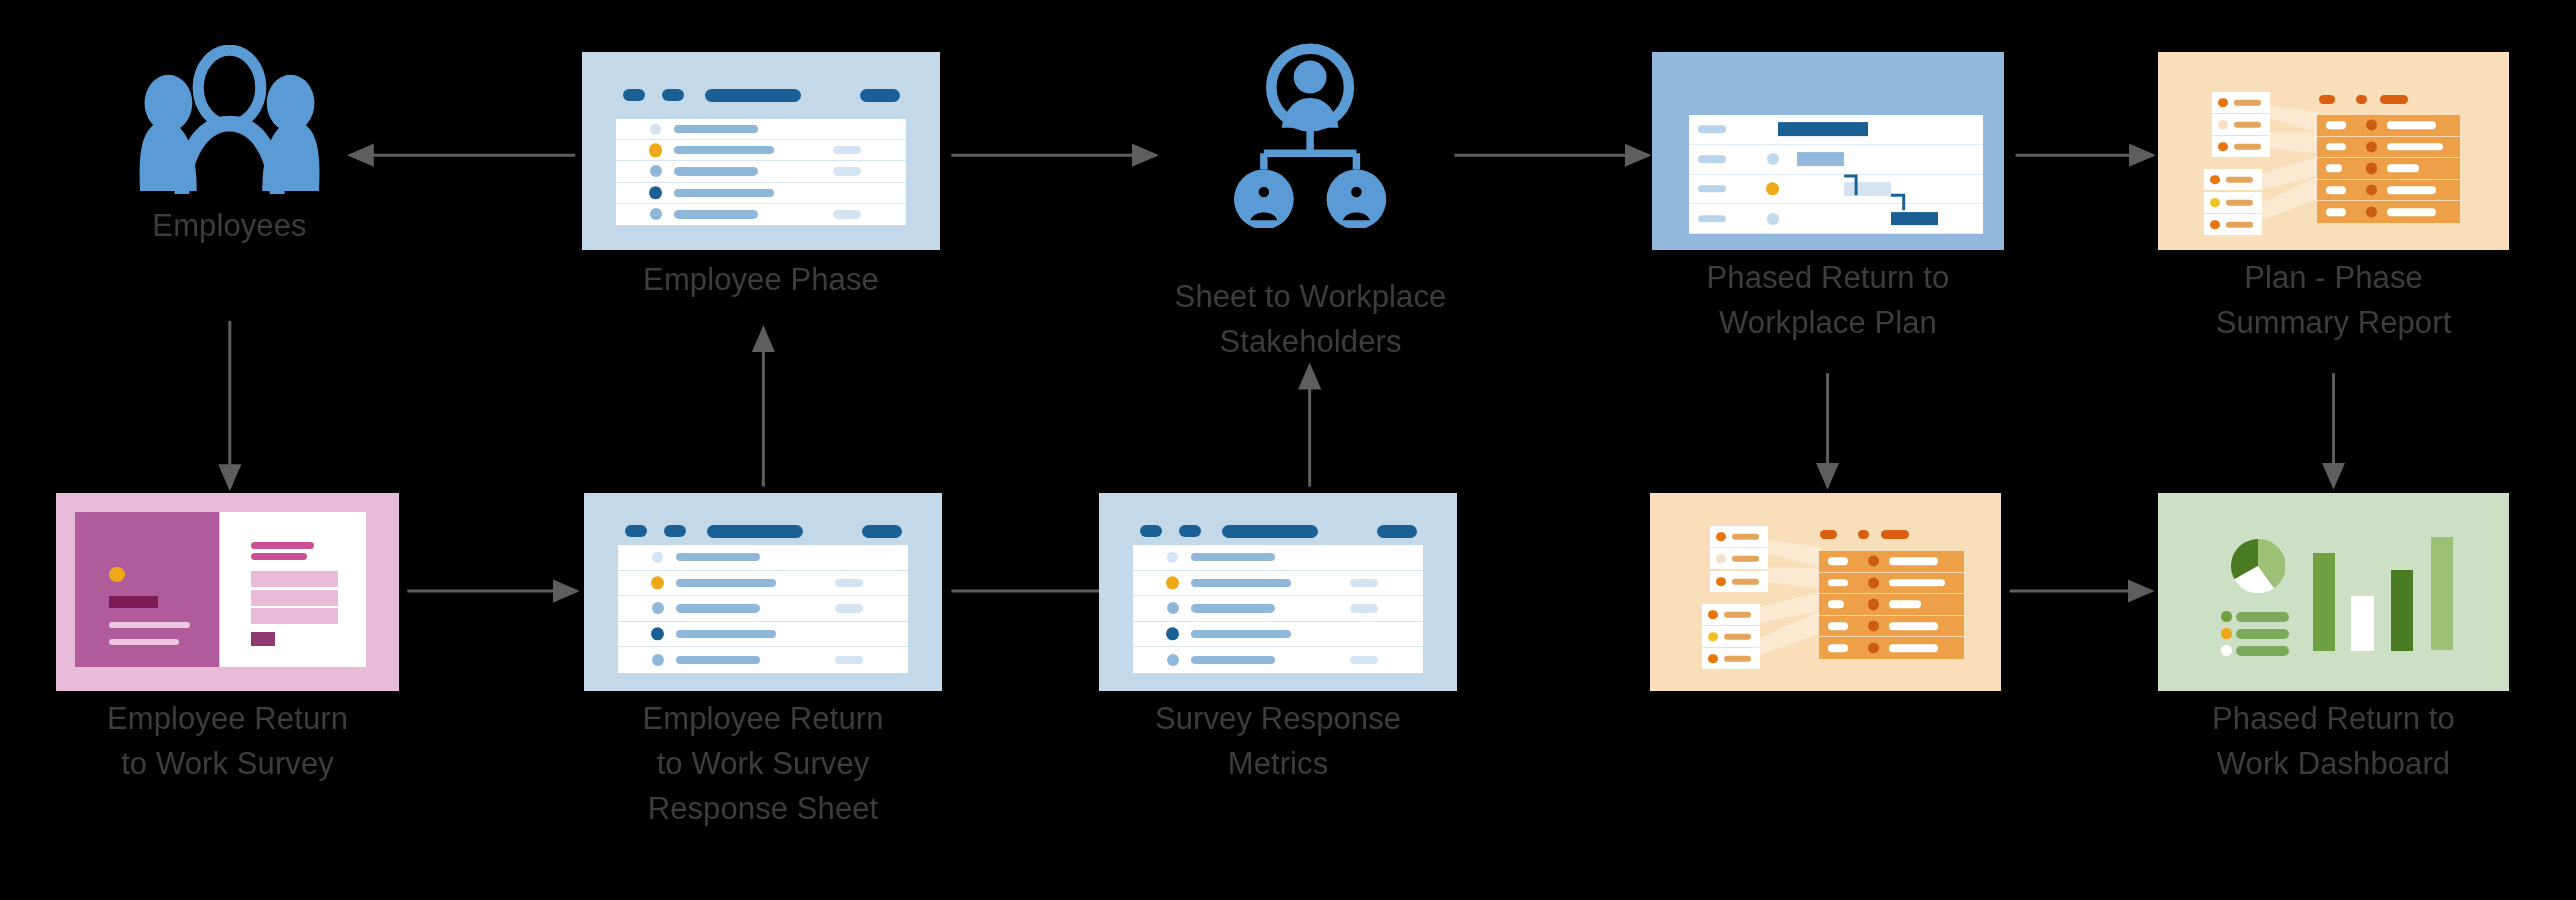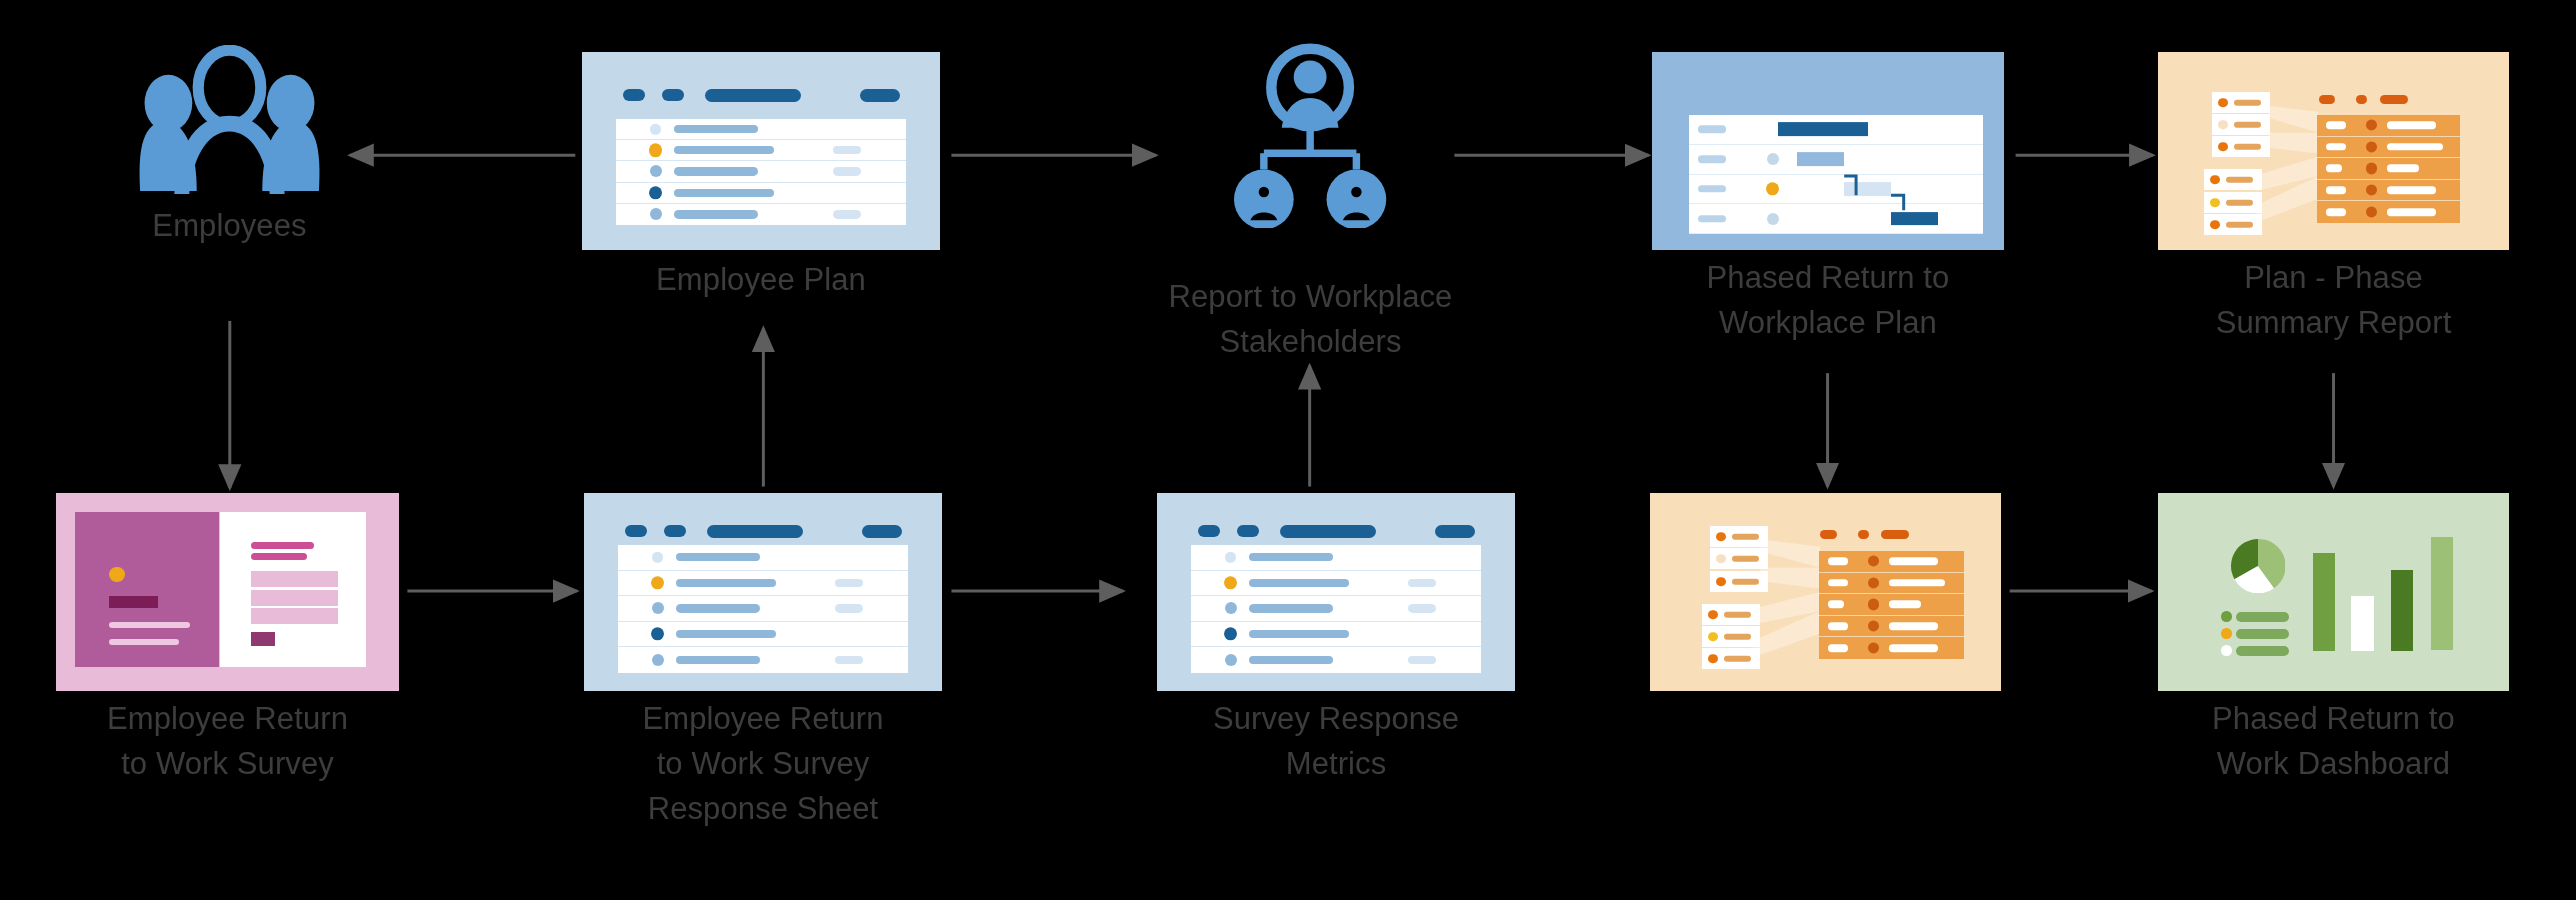--- a/index.html
+++ b/index.html
@@ -153,39 +153,39 @@
       <div class="bc-row">
         <span class="bc-dot" style="left:33px;width:13.4px;height:13.4px;background:#1b6094;"></span>
         <span class="bc-bar" style="left:58px;width:100px;"></span>
       </div>
       <div class="bc-row">
         <span class="bc-dot" style="left:34px;width:12px;height:12px;background:#8fb7d9;"></span>
         <span class="bc-bar" style="left:58px;width:84px;"></span>
         <span class="bc-bar2" style="left:217px;width:28px;"></span>
       </div>
     </div>
-    <div class="node-label" style="top:205px;width:358px;">Employee Plan</div>
+    <div class="node-label" style="top:205px;width:358px;">Employee Phase</div>
   </div>
 
   <div class="node" style="left:1234px;top:41px;width:153px;height:187px;">
     <div class="iconwrap" style="left:0;top:0;width:153px;height:187px;">
       <svg viewBox="0 0 205 250" width="153" height="187">
         <circle cx="102" cy="62" r="52" fill="none" stroke="#5b9bd5" stroke-width="14"></circle>
         <circle cx="102" cy="48" r="22" fill="#5b9bd5"></circle>
         <path d="M102,76 C78,76 66,98 64,116 L140,116 C138,98 126,76 102,76 Z" fill="#5b9bd5"></path>
         <path d="M102,114 L102,150 M40,150 L164,150 M40,150 L40,172 M164,150 L164,172" stroke="#5b9bd5" stroke-width="10" fill="none"></path>
         <circle cx="40" cy="212" r="40" fill="#5b9bd5"></circle>
         <circle cx="40" cy="202" r="7" fill="#000"></circle>
         <path d="M22,240 C26,226 54,226 58,240 Z" fill="#000"></path>
         <circle cx="164" cy="212" r="40" fill="#5b9bd5"></circle>
         <circle cx="164" cy="202" r="7" fill="#000"></circle>
         <path d="M146,240 C150,226 178,226 182,240 Z" fill="#000"></path>
       </svg>
     </div>
-    <div class="node-label" style="top:233px;width:418px;">Report to Workplace
+    <div class="node-label" style="top:233px;width:418px;">Sheet to Workplace
 Stakeholders</div>
   </div>
 
   <div class="card gcard" style="left:1652px;top:52px;width:352px;height:198px;">
     <div class="bc-top" style="left:39px;top:39px;">
       <span class="pill" style="width:27px;height:11.2px;margin-right:21px;"></span>
       <span class="pill" style="width:17px;height:11.2px;margin-right:18px;"></span>
       <span class="pill" style="width:64px;height:12px;"></span>
     </div>
     <div class="g-sheet" style="left:37px;top:63px;width:294px;height:119px;">
@@ -332,21 +332,21 @@
         <span class="bc-dot" style="left:34px;width:12px;height:12px;background:#8fb7d9;"></span>
         <span class="bc-bar" style="left:58px;width:84px;"></span>
         <span class="bc-bar2" style="left:217px;width:28px;"></span>
       </div>
     </div>
     <div class="node-label" style="top:203px;width:388px;">Employee Return
 to Work Survey
 Response Sheet</div>
   </div>
 
-  <div class="card bluecard" style="left:1157px;top:493px;width:358px;height:198px;">
+  <div class="card bluecard" style="left:1099px;top:493px;width:358px;height:198px;">
     <div class="bc-top" style="left:41px;top:32px;">
       <span class="pill" style="width:22.4px;height:12px;margin-right:16.4px;"></span>
       <span class="pill" style="width:22.4px;height:12px;margin-right:21px;"></span>
       <span class="pill" style="width:96px;height:12.7px;"></span>
     </div>
     <span class="pill" style="position:absolute;right:40px;top:32px;width:40px;height:12.7px;"></span>
     <div class="bc-sheet" style="left:34px;top:52px;width:290px;height:128px;">
       <div class="bc-row">
         <span class="bc-dot" style="left:34px;width:10.5px;height:10.5px;background:#d4e4f2;"></span>
         <span class="bc-bar" style="left:58px;width:84px;"></span>

